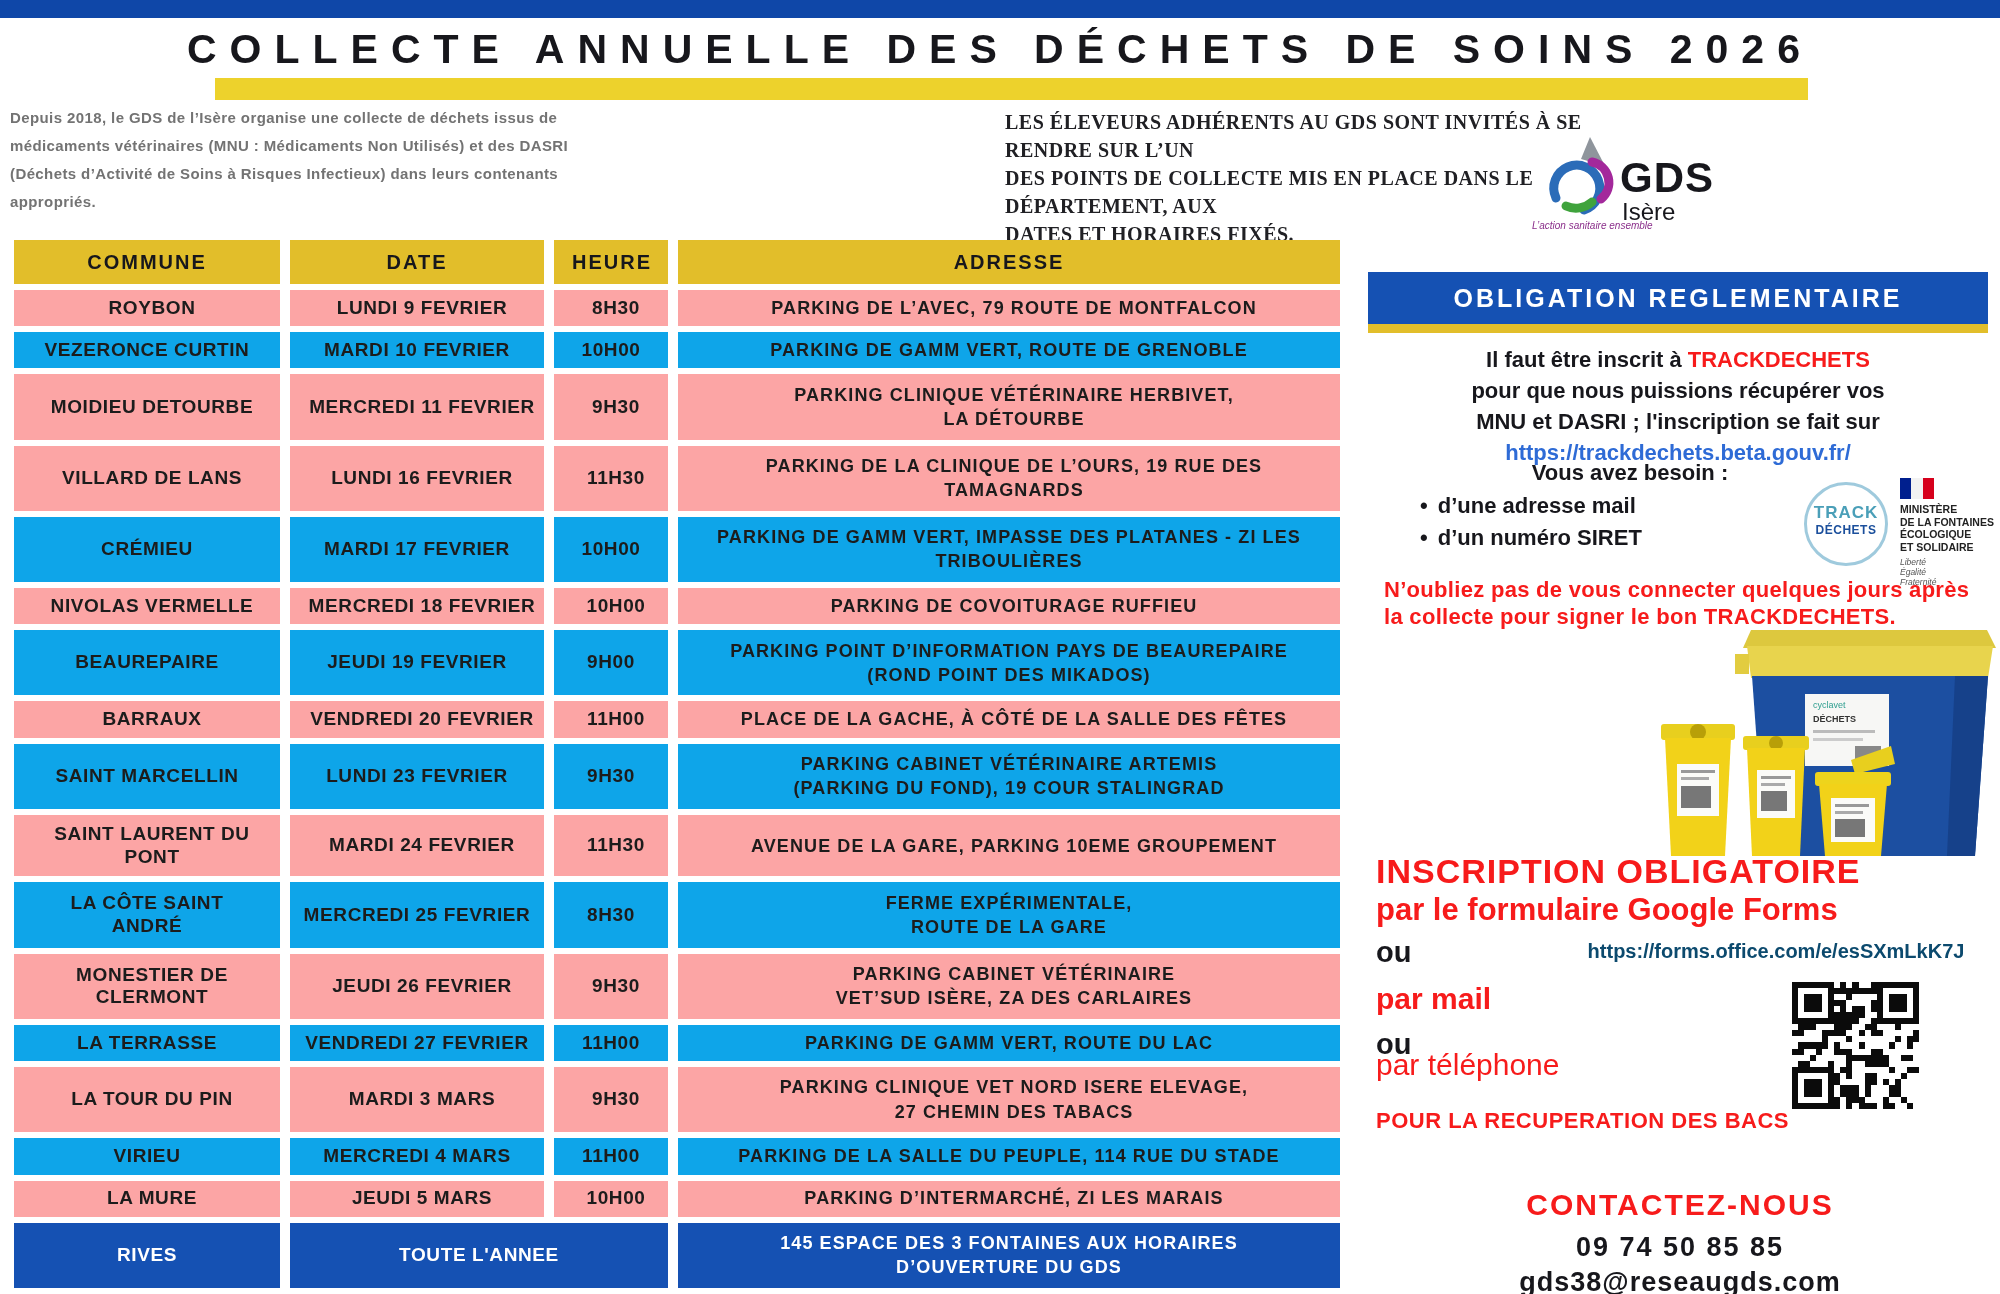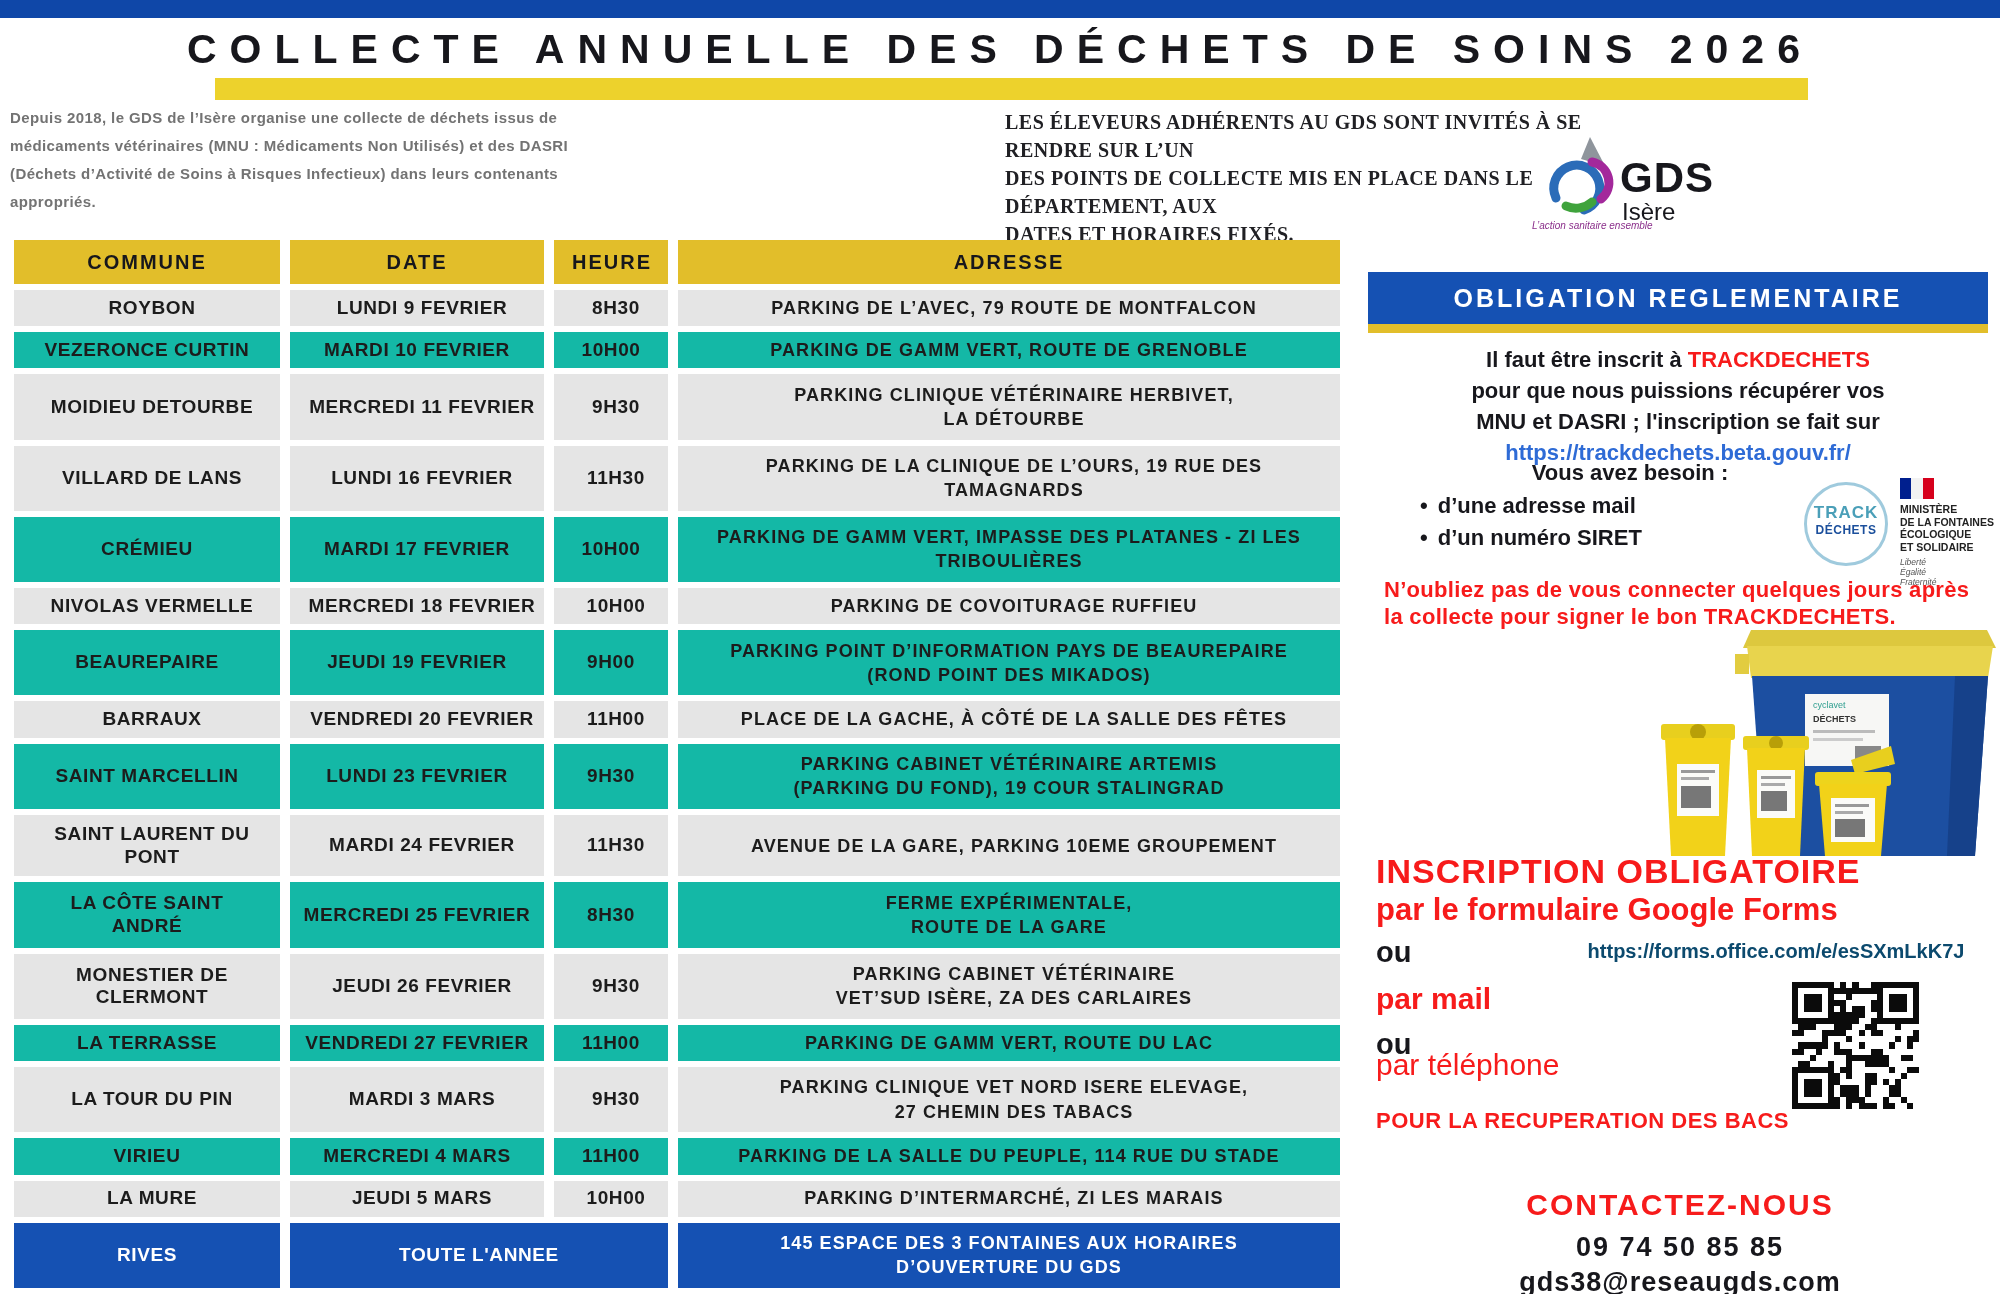--- a/index.html
+++ b/index.html
@@ -16,22 +16,22 @@
   .intro-right{position:absolute;left:1005px;top:108px;width:580px;font-size:20px;font-weight:700;line-height:28px;letter-spacing:.5px;white-space:pre-line;color:#202024;font-family:Liberation Serif, serif;}
 
   
   .tablewrap{position:absolute;left:4px;top:234px;width:1346px;height:1060px;}
   table.collecte{border-collapse:separate;border-spacing:10px 6px;table-layout:fixed;width:100%;height:100%;}
   table.collecte col.c1{width:266px;} table.collecte col.c2{width:254px;} table.collecte col.c3{width:114px;}
   table.collecte th{background:#e2be2a;color:#17171c;font-size:20px;font-weight:700;letter-spacing:2px;height:40px;padding:2px 18px;}
   table.collecte td{text-align:center;vertical-align:middle;padding:3px 8px;white-space:pre-line;}
   td.c-commune,td.c-date,td.c-heure{font-size:19px;font-weight:700;letter-spacing:.6px;line-height:1.2;}
   td.c-adresse{font-size:18px;font-weight:700;letter-spacing:1.1px;line-height:1.35;margin-left:32px;}
-  tr.row-gray td{background:#e5e5e5;padding-left:18px;}
-  tr.row-yellow td{background:#14b8a6;}
+  tr.row-gray td{background:#fca5a5;padding-left:18px;}
+  tr.row-yellow td{background:#0ea5e9;}
   tr.row-blue td{background:#1551b3;color:#ffffff;}
 
   
   .sidebar{position:absolute;left:1360px;top:130px;width:640px;height:1164px;}
   .gds-logo{position:absolute;left:172px;top:6px;width:215px;height:96px;}
   .banner{position:absolute;left:8px;top:142px;width:620px;height:52px;background:#1551b3;color:#ffffff;font-size:25px;font-weight:700;letter-spacing:3px;text-align:center;line-height:52px;}
   .banner-underline{position:absolute;left:8px;top:194px;width:620px;height:9px;background:#e2be2a;}
   .obligation-text{position:absolute;left:8px;top:214px;width:620px;text-align:center;font-size:22px;font-weight:600;line-height:31px;color:#17171c;}
   .obligation-text .red{color:#f71b1b;font-weight:800;}
   .obligation-text .link{color:#2e6bd6;font-weight:600;}

